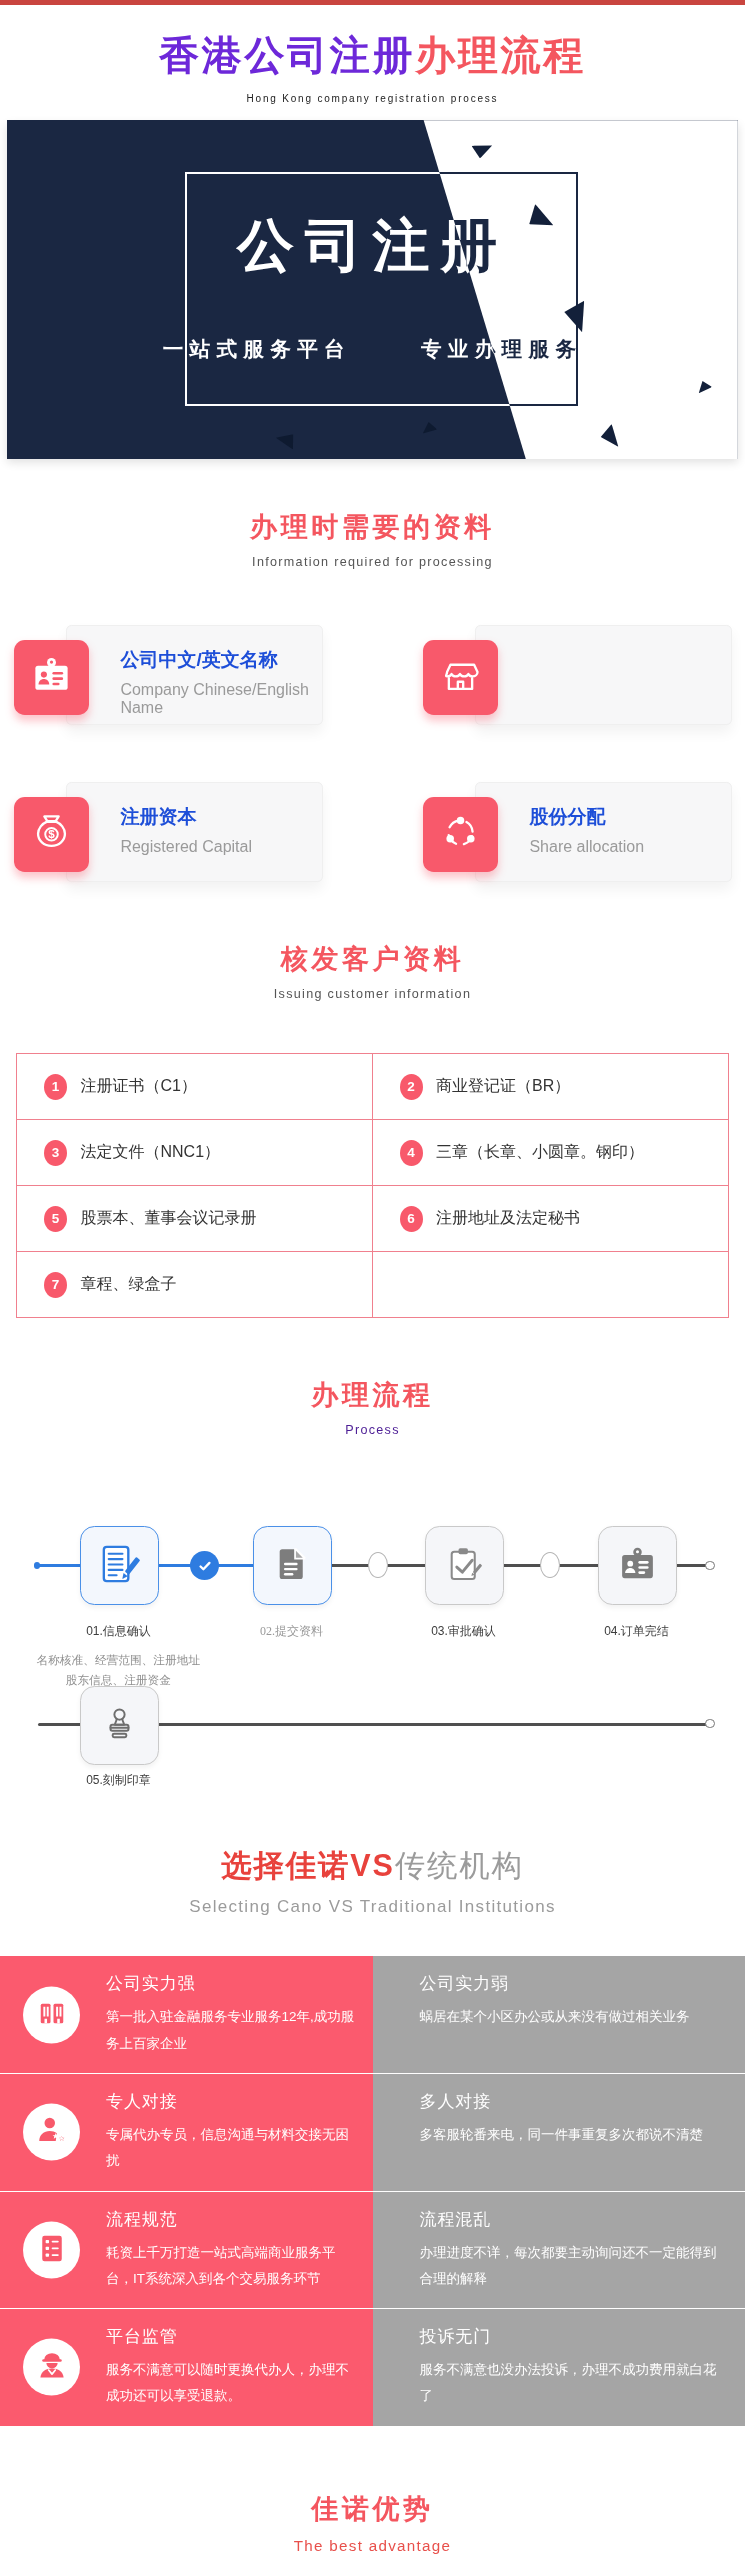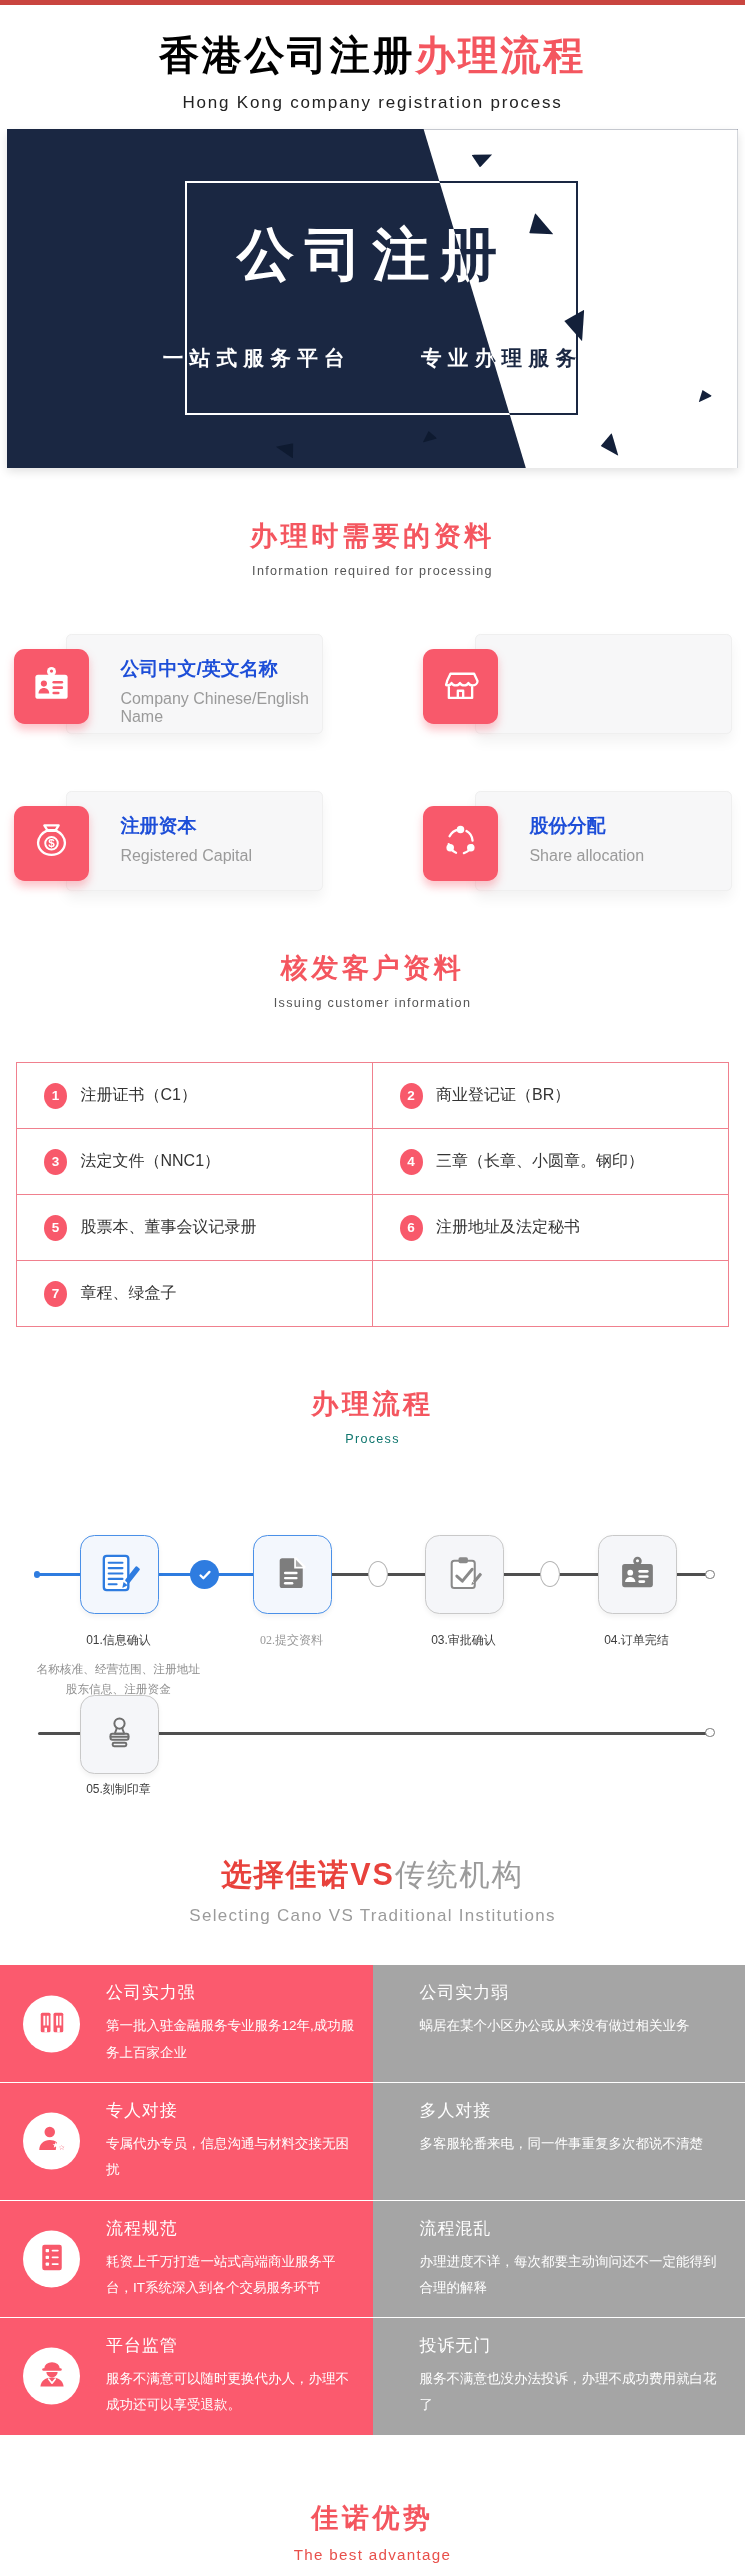--- a/index.html
+++ b/index.html
@@ -1,38 +1,38 @@
 <!DOCTYPE html>
 <html style="font-size:14.4px"><head>
 <meta charset="utf-8">
 <style>
   html,body{margin:0;padding:0;}
   body{width:745px;background:#fff;color:#333;font-family:"Liberation Sans","DejaVu Sans",sans-serif;}
   .topbar{height:4.5px;background:#c9453f;}
   
   .header{text-align:center;padding-top:23px;}
   .header h1{margin:0;font-size:40px;letter-spacing:2.7px;font-weight:700;}
-  .header h1 .t1{color:#000000;}
+  .header h1 .t1{color:#6d28d9;}
   .header h1 .t2{color:#f4565f;}
-  .header .hd-en{margin-top:10.8px;font-size:17px;letter-spacing:1.8px;color:#222;font-weight:500;}
+  .header .hd-en{margin-top:10.8px;font-size:10px;letter-spacing:1.8px;color:#222;font-weight:500;}
   
   .banner{position:relative;margin:16px 7.2px 0;height:339px;overflow:hidden;box-shadow:0 3.6px 9px rgba(0,0,0,.12);}
   .b-layer{position:absolute;inset:0;}
   .b-a{background:#1a2742;color:#fff;}
   .b-b{background:#fff;color:#1a2742;clip-path:polygon(57% 0,100% 0,100% 100%,71% 100%);}
   .b-frame{position:absolute;left:178px;top:52px;width:389px;height:230px;border:2.7px solid currentColor;}
   .b-inner{position:absolute;left:0;right:0;top:88px;text-align:center;}
   .b-title{font-size:57px;font-weight:700;letter-spacing:10.8px;}
   .b-tags{margin-top:50px;display:flex;justify-content:center;gap:70px;font-size:20.6px;letter-spacing:6.3px;font-weight:600;}
   .shard{position:absolute;width:20px;height:14.4px;clip-path:polygon(0 0,100% 35%,25% 100%);}
   
   .sec-head{text-align:center;}
   .sec-head h2{margin:0;font-size:27px;color:#f4565f;letter-spacing:3.6px;font-weight:700;}
   .sec-head .en{margin-top:10px;font-size:12.6px;color:#555;letter-spacing:1.3px;}
-  .sec-head .en.lite{color:#0f766e;}
+  .sec-head .en.lite{color:#4c1d95;}
   .sec-head .en.pink{color:#e8504b;font-size:15.2px;}
   
   .cards{display:flex;flex-wrap:wrap;justify-content:space-between;padding:56px 12.6px 0 14.4px;row-gap:57px;}
   .card-wrap{position:relative;width:309px;height:100px;}
   .card-bg{position:absolute;left:52px;top:0;right:0;bottom:0;background:#f7f7f8;border:0.9px solid #efefef;border-radius:5.4px;box-shadow:0 7.2px 12.6px rgba(0,0,0,.05);}
   .card-icon{position:absolute;left:0;top:14.4px;width:75px;height:75px;border-radius:10.8px;background:#f8596b;box-shadow:0 5.4px 9px rgba(248,89,107,.35);display:flex;align-items:center;justify-content:center;z-index:2;}
   .card-txt{position:absolute;left:106px;top:21.5px;right:5.4px;z-index:1;}
   .card-txt .ct{font-size:19px;font-weight:700;color:#1d4ed8;}
   .card-txt .cs{margin-top:8px;font-size:16px;color:#9a9a9a;}
   

